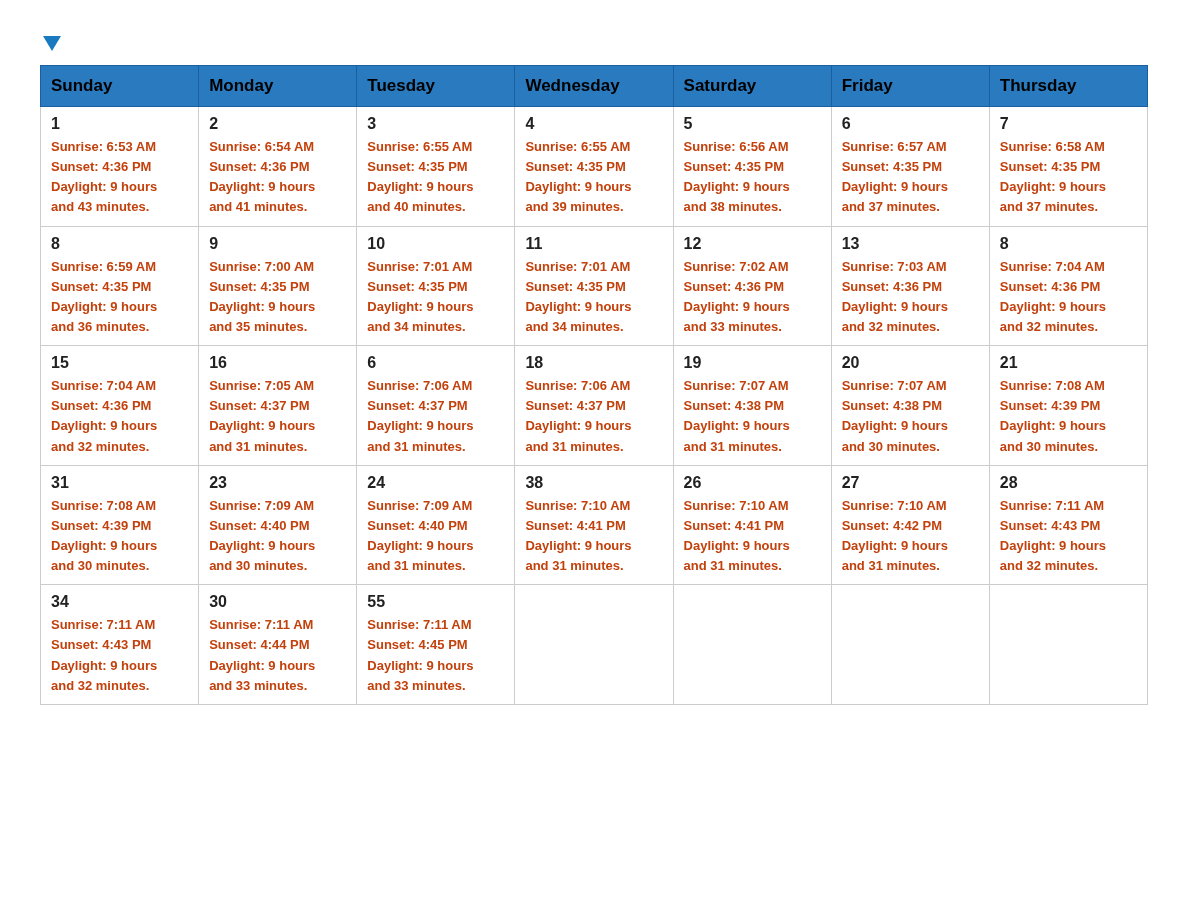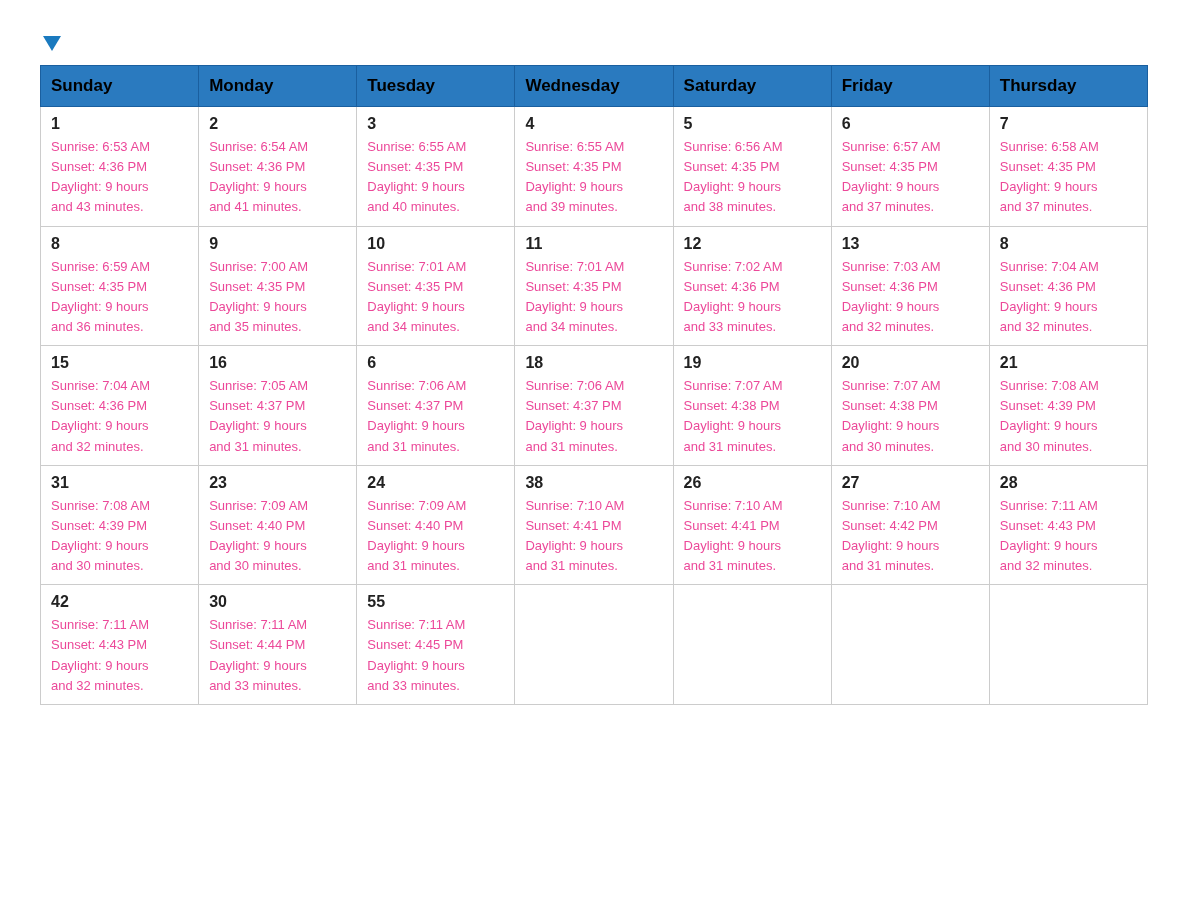--- a/index.html
+++ b/index.html
@@ -61,21 +61,22 @@
     .day-num {
       font-size: 16px;
       font-weight: bold;
       color: #222;
       display: block;
       margin-bottom: 4px;
     }
     .day-info {
       font-size: 13px;
       line-height: 1.55;
-      color: #ec4899;
+      color: #c2410c;
+      font-weight: bold;
     }
     .empty-cell {
       background: #fff;
     }
     .logo-row {
       display: flex;
       align-items: center;
     }
     .logo-text-general {
       font-size: 30px;
@@ -235,21 +236,21 @@
           <span class="day-num">27</span>
 <div class="day-info">Sunrise: 7:10 AM<br>Sunset: 4:42 PM<br>Daylight: 9 hours<br>and 31 minutes.</div>
         </td>
         <td>
           <span class="day-num">28</span>
 <div class="day-info">Sunrise: 7:11 AM<br>Sunset: 4:43 PM<br>Daylight: 9 hours<br>and 32 minutes.</div>
         </td>
       </tr>
       <tr>
         <td>
-          <span class="day-num">42</span>
+          <span class="day-num">34</span>
 <div class="day-info">Sunrise: 7:11 AM<br>Sunset: 4:43 PM<br>Daylight: 9 hours<br>and 32 minutes.</div>
         </td>
         <td>
           <span class="day-num">30</span>
 <div class="day-info">Sunrise: 7:11 AM<br>Sunset: 4:44 PM<br>Daylight: 9 hours<br>and 33 minutes.</div>
         </td>
         <td>
           <span class="day-num">55</span>
 <div class="day-info">Sunrise: 7:11 AM<br>Sunset: 4:45 PM<br>Daylight: 9 hours<br>and 33 minutes.</div>
         </td>

